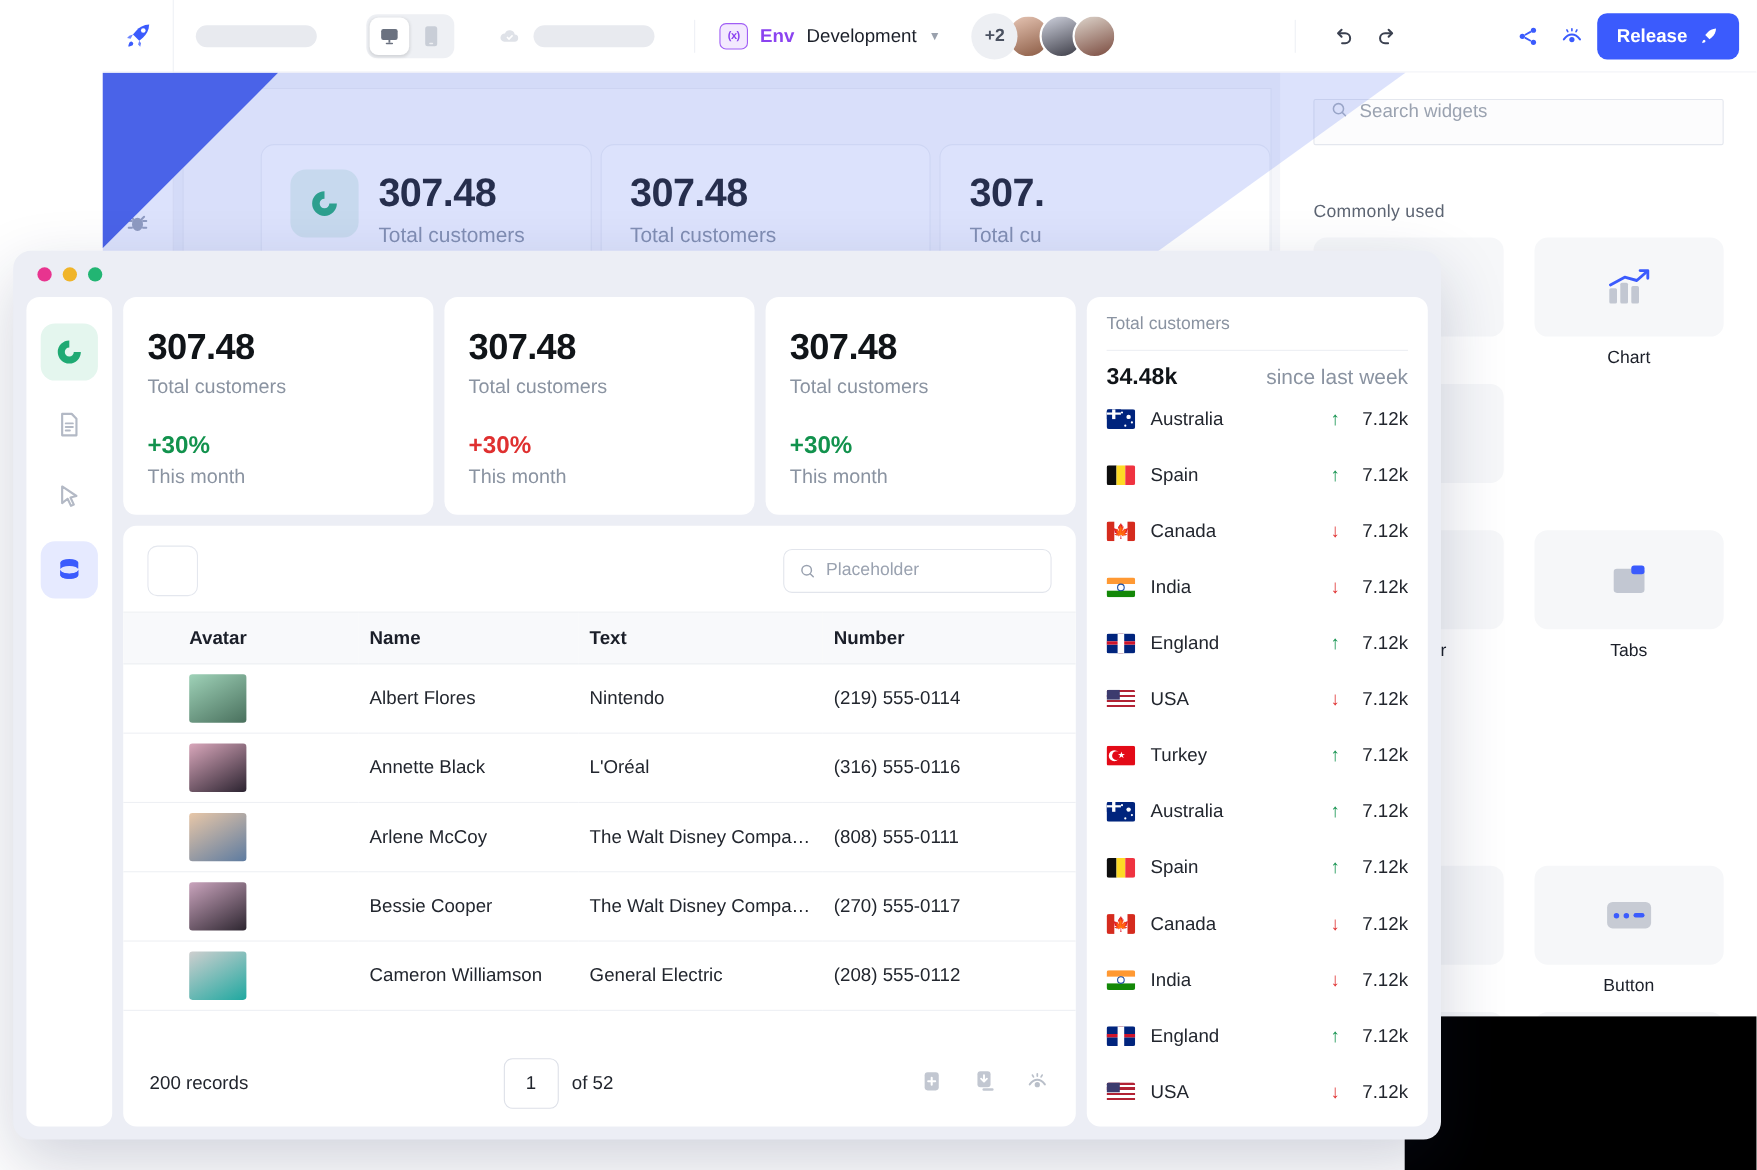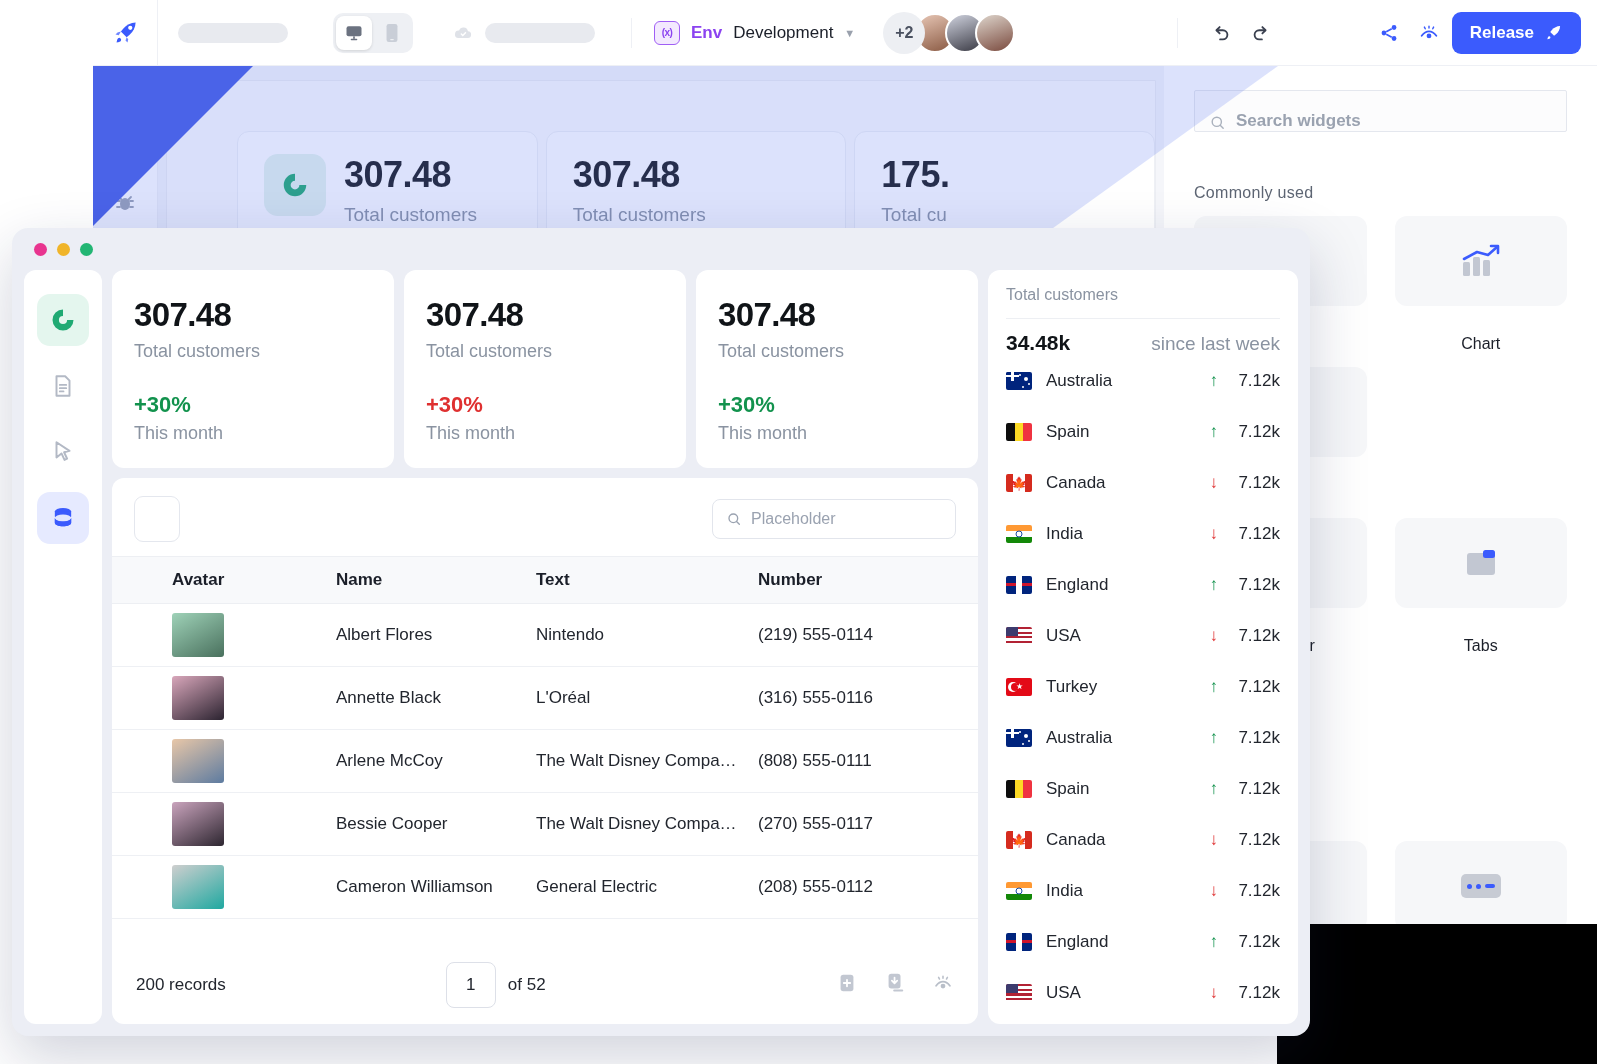--- a/index.html
+++ b/index.html
@@ -85,32 +85,32 @@
   }
   .bg-big-num { font-size: 36px; font-weight: 700; color: #16191f; letter-spacing: -.5px; }
   .bg-sub { font-size: 19px; color: #8b94a3; margin-top: 8px; }
 
   
   .widgets-panel {
     position: absolute; left: 1071px; top: 66px; width: 433px; height: 874px;
     background: #fff; padding: 24px 30px 0 30px;
   }
   .search-widgets {
-    height: 42px; border: 1px solid #e4e7ee; border-radius: 2px; display: flex; align-items: flex-end;
-    gap: 10px; padding: 0 14px; background: #fcfcfd; font-weight: bold;
+    height: 42px; border: 1px solid #e4e7ee; border-radius: 2px; display: flex; align-items: flex-start;
+    gap: 10px; padding: 0 14px; background: #fcfcfd;
   }
   .search-widgets .ph { color: #9aa2b0; font-size: 17px; }
   .commonly-used { margin-top: 52px; font-size: 16px; color: #5d6573; font-weight: 500; letter-spacing:.3px;}
   .widget-grid { margin-top: 14px; display: grid; grid-template-columns: 1fr 1fr; gap: 14px 28px; }
   .widget-cell { display: flex; flex-direction: column; align-items: center; }
   .widget-tile {
     width: 100%; height: 90px; background: #f6f7f9; border-radius: 12px;
     display: flex; align-items: center; justify-content: center;
   }
-  .widget-label { margin-top: 29px; font-size: 16px; color: #1b1f29; font-weight: 500; }
+  .widget-label { margin-top: 11px; font-size: 16px; color: #1b1f29; font-weight: 500; }
   .w-btnbar { width: 40px; height: 24px; border-radius: 5px; background: #c7cbd4; display:flex; align-items:center; justify-content:center; gap:4px;}
   .w-dot { width: 5px; height: 5px; border-radius: 50%; background: #3b5bfd; }
   .w-dash { width: 10px; height: 4px; border-radius: 2px; background: #3b5bfd; }
 
   
   .tint {
     position: absolute; left: 0; top: 0; width: 1597px; height: 940px;
     pointer-events: none;
     background: rgba(96,122,240,.22);
     -webkit-clip-path: polygon(0 66px, 1185px 66px, 0 920px);
@@ -174,21 +174,21 @@
   .tbl { width: 100%; border-collapse: collapse; }
   .tbl th {
     text-align: left; font-size: 17px; font-weight: 600; color: #1b1f29;
     padding: 13px 10px; background: #f8f9fb; border-top: 1px solid #edeff3; border-bottom: 1px solid #edeff3;
   }
   .tbl td { padding: 9px 10px; font-size: 17px; color: #22262e; border-bottom: 1px solid #eef0f4; }
   .tbl th:first-child, .tbl td:first-child { padding-left: 60px; }
   .col-name { width: 200px; } .col-text { width: 222px; } .col-num { width: 230px; }
   .cell-avatar { width: 52px; height: 44px; border-radius: 3px; overflow:hidden; background:#d8dde5;}
   .table-footer {
-    display: flex; align-items: center; padding: 16px 24px; gap: 0; margin-top: auto;
+    display: flex; align-items: center; padding: 16px 24px; gap: 12px; margin-top: auto;
   }
   .records { font-size: 17px; color: #22262e; }
   .pager { display: flex; align-items: center; gap: 12px; margin-left: 220px; }
   .page-input {
     width: 50px; height: 46px; border: 1px solid #dde0e8; border-radius: 8px;
     display: flex; align-items: center; justify-content: center; font-size: 17px; color:#22262e;
   }
   .page-of { font-size: 17px; color: #22262e; }
   .foot-icons { margin-left: auto; display: flex; align-items: center; gap: 26px; color: #b9bfc9; }
 
@@ -364,21 +364,21 @@
               </div>
             </div>
             <div class="bg-card">
               <div>
                 <div class="bg-big-num">307.48</div>
                 <div class="bg-sub">Total customers</div>
               </div>
             </div>
             <div class="bg-card">
               <div>
-                <div class="bg-big-num">175.</div>
+                <div class="bg-big-num">307.</div>
                 <div class="bg-sub">Total cu</div>
               </div>
             </div>
           </div>
         </div>
       </div>
     </div>
 
     <div class="widgets-panel">
       <div class="search-widgets">

